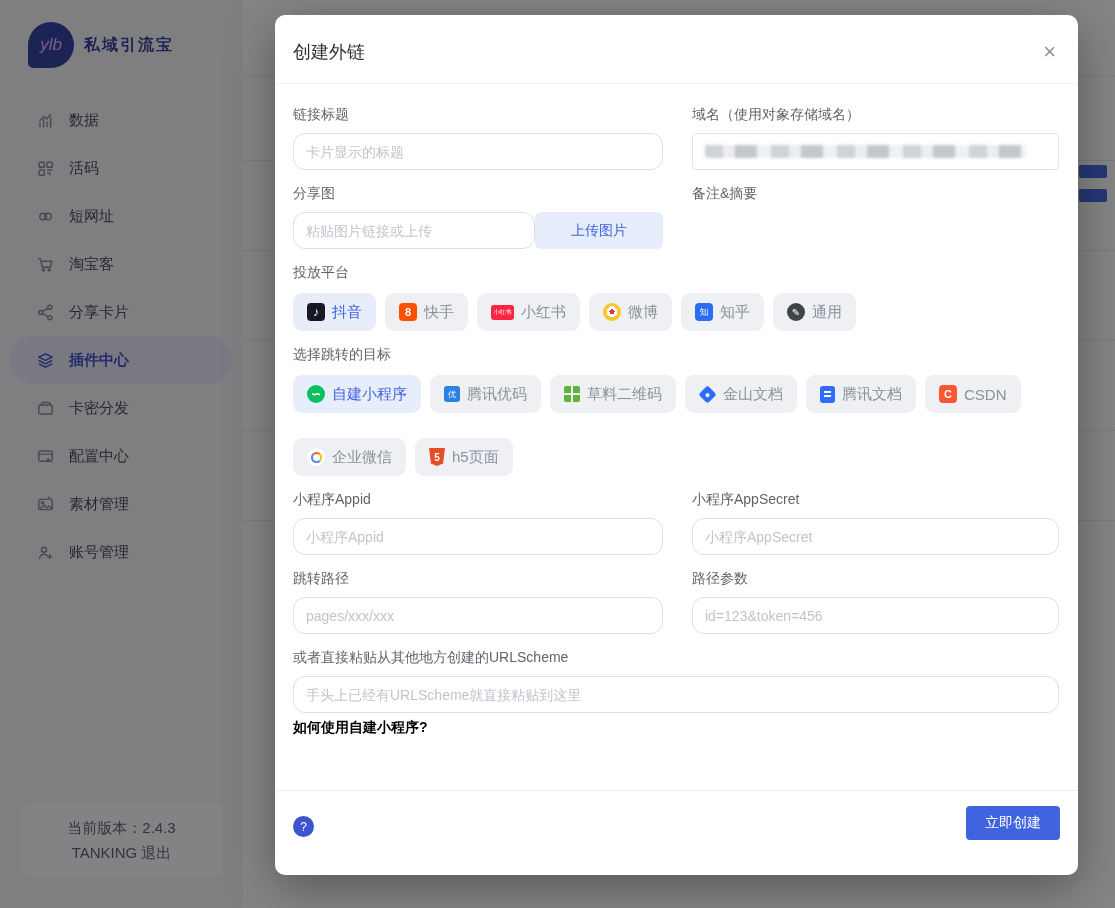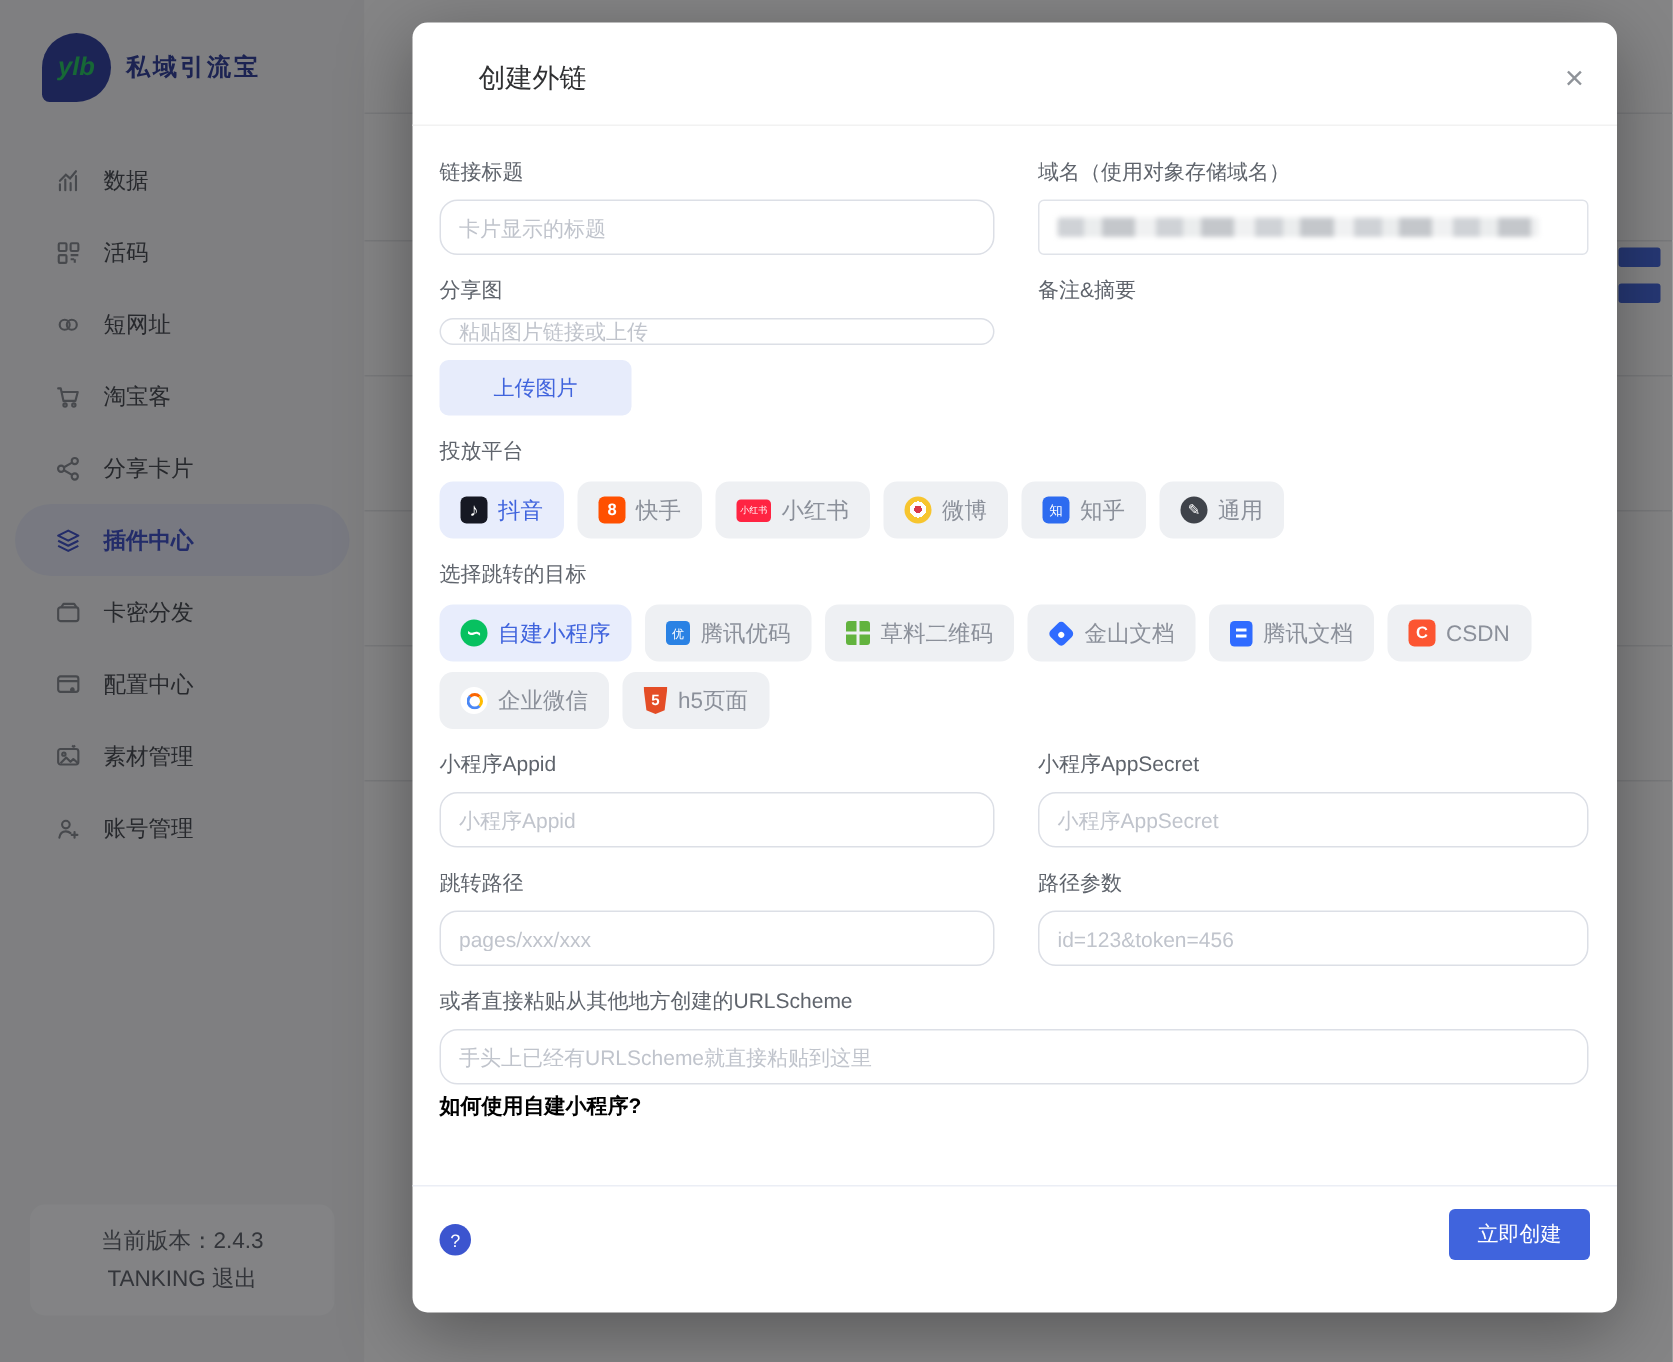--- a/index.html
+++ b/index.html
@@ -4,22 +4,22 @@
 <style>
   * { margin:0; padding:0; box-sizing:border-box; }
   html,body { background:#555; }
   .page{position:relative;width:1115px;height:908px;background:#fff;overflow:hidden;
         font-family:"Liberation Sans",sans-serif;}
 
   
   .sidebar{position:absolute;left:0;top:0;width:243px;height:100%;background:#f2f3f5;}
   .logo{display:flex;align-items:center;gap:10px;padding:22px 0 0 28px;}
   .logo-badge{width:46px;height:46px;background:#2c3c9c;border-radius:23px 23px 23px 5px;
-      display:flex;align-items:center;justify-content:center;color:#22c55e;font-size:17px;
-      font-weight:bold;font-style:italic;flex:0 0 auto;}
+      display:flex;align-items:center;justify-content:center;color:#f0abfc;font-size:17px;
+      font-weight:normal;font-style:italic;flex:0 0 auto;}
   .logo-title{font-size:16px;font-weight:bold;color:#2c3a96;letter-spacing:2px;}
   .nav{margin-top:28px;}
   .nav-item{display:flex;align-items:center;gap:14px;height:48px;padding-left:36px;
       font-size:15px;color:#43464c;cursor:pointer;}
   .nav-item svg{width:19px;height:19px;color:#83868c;flex:0 0 auto;}
   .nav-item.active{background:#e4e7f5;border-radius:24px;margin:0 10px;padding-left:26px;
       color:#3a4cc4;font-weight:bold;}
   .nav-item.active svg{color:#3a4cc4;}
   .side-footer{position:absolute;left:20px;bottom:31px;width:203px;background:#fafbfc;
       border-radius:10px;padding:12px 0;text-align:center;font-size:15px;color:#5a5e66;line-height:25px;}
@@ -27,37 +27,37 @@
   .bg-line{position:absolute;left:0;right:0;height:1px;background:#e7e8ea;}
   .bg-frag{position:absolute;background:#4064dd;border-radius:2px;width:28px;height:13px;left:836px;}
 
   .overlay{position:absolute;inset:0;background:rgba(12,12,14,0.5);}
 
   
   .modal{position:absolute;left:275px;top:15px;width:803px;height:860px;background:#fff;
       border-radius:10px;box-shadow:0 12px 48px rgba(0,0,0,.35);display:flex;flex-direction:column;}
   .modal-header{display:flex;align-items:center;justify-content:space-between;
       padding:25px 22px 19px 18px;border-bottom:1px solid #f2f2f2;}
-  .modal-title{font-size:18px;color:#303133;margin-left:26px;}
+  .modal-title{font-size:18px;color:#303133;}
   .modal-close{font-size:22px;color:#8f9399;cursor:pointer;line-height:1;}
   .modal-body{flex:1;padding:22px 19px 0 18px;overflow:hidden;}
   .grid2{display:grid;grid-template-columns:370px 1fr;column-gap:29px;margin-bottom:15px;}
   .form-label{font-size:14px;color:#5f646c;margin-bottom:9px;}
   .input{height:37px;border:1px solid #dcdfe6;border-radius:12px;padding:0 12px;font-size:14px;
       color:#303133;width:100%;background:#fff;display:block;}
   .input::placeholder{color:#c0c4cc;}
   .input-box{height:37px;border:1px solid #e0e3e9;border-radius:4px;padding:0 12px;display:flex;align-items:center;}
   .redacted{height:13px;width:94%;border-radius:2px;filter:blur(1.8px);
       background:repeating-linear-gradient(90deg,#cfd2d6 0 18px,#ebedee 18px 30px,#c4c7cb 30px 52px,#f0f1f2 52px 66px);}
-  .share-row{display:flex;gap:10px;flex-direction:column;}
+  .share-row{display:flex;}
   .share-row .input{flex:1;width:auto;}
   .upload-btn{width:128px;height:37px;background:#e7ecfb;color:#4064dd;border:none;border-radius:6px;
       font-size:14px;cursor:pointer;flex:0 0 auto;}
   .section-label{font-size:14px;color:#5f646c;margin:4px 0 11px;}
-  .chips{display:flex;flex-wrap:wrap;gap:7px 9px;margin-bottom:15px;max-width:766px;}
+  .chips{display:flex;flex-wrap:wrap;gap:25px 9px;margin-bottom:15px;max-width:766px;}
   .chip{display:inline-flex;align-items:center;gap:7px;height:38px;padding:0 14px;background:#eef0f3;
       border-radius:9px;font-size:15px;color:#8b909a;cursor:pointer;white-space:nowrap;}
   .chip.selected{background:#e8edfc;color:#4064dd;}
   .scheme-title{font-size:15px;font-weight:bold;color:#595f66;margin:7px 0 15px;}
   .help-link{font-size:14px;color:#000000;margin-top:6px;font-weight:bold;}
   .modal-footer{border-top:1px solid #ebeef5;padding:15px 18px;display:flex;
       justify-content:space-between;align-items:flex-start;height:85px;}
   .help-btn{width:21px;height:21px;border-radius:50%;background:#3c55cf;color:#fff;font-size:12px;
       display:flex;align-items:center;justify-content:center;margin-top:10px;cursor:pointer;}
   .submit-btn{background:#4064dd;color:#fff;border:none;border-radius:4px;height:34px;padding:0 19px;

